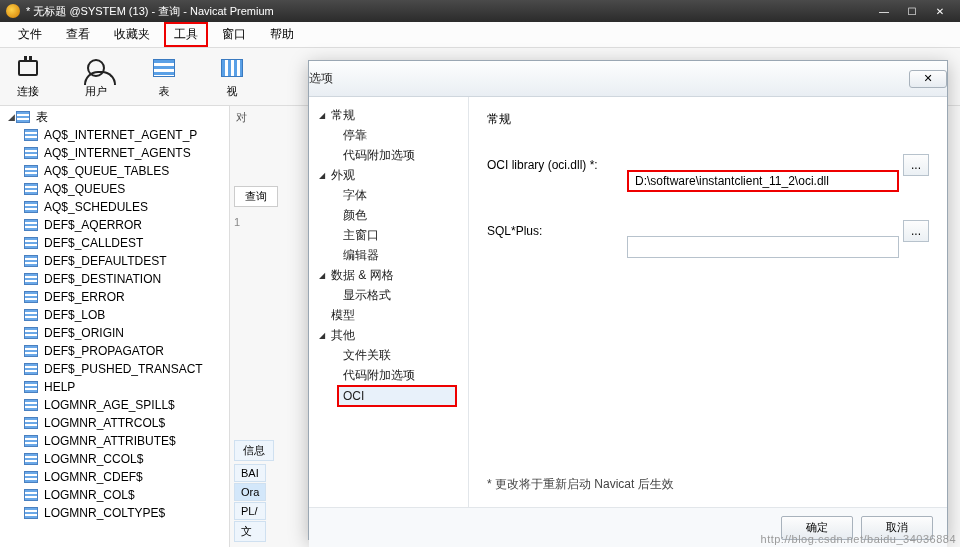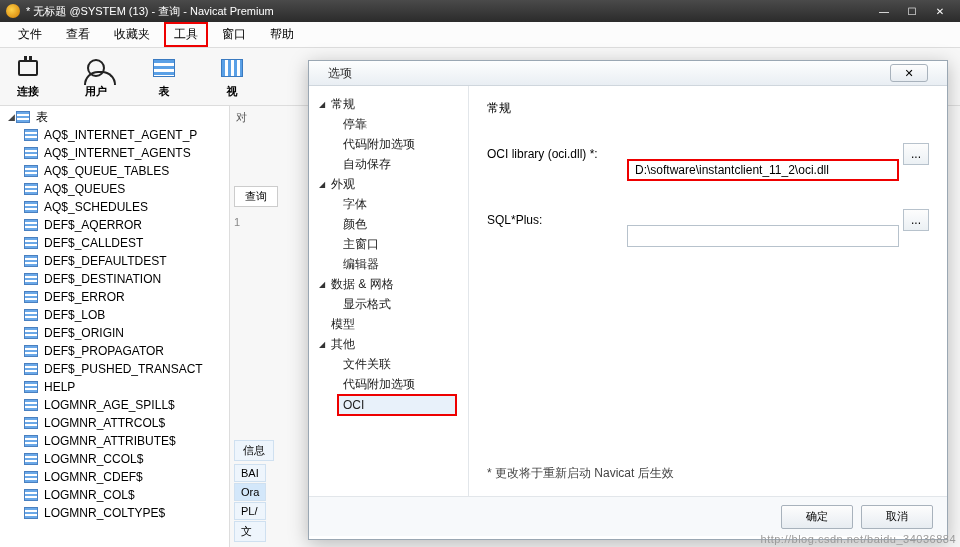--- a/index.html
+++ b/index.html
@@ -5,42 +5,42 @@
   * { box-sizing: border-box; margin: 0; padding: 0; }
   body { font-family: "Microsoft YaHei", "Segoe UI", Tahoma, sans-serif; font-size: 12px; background: #fff; width: 960px; height: 547px; overflow: hidden; position: relative; color: #000; }
   .titlebar { height: 22px; background: linear-gradient(#4a4a4a, #2b2b2b); color: #fff; display: flex; align-items: center; padding: 0 6px; }
   .titlebar .app-icon { width: 14px; height: 14px; background: radial-gradient(circle at 40% 40%, #ffd24a, #d17a00); border-radius: 50%; margin-right: 6px; }
   .titlebar .title-text { flex: 1; font-size: 11px; }
   .win-ctrl { width: 28px; text-align: center; font-size: 10px; }
   .menubar { height: 26px; background: #fcfcfc; border-bottom: 1px solid #ddd; display: flex; align-items: center; padding: 0 8px; }
   .menubar .menu-item { padding: 4px 10px; margin-right: 4px; cursor: default; }
   .menubar .menu-item.highlight { border: 2px solid #e00; padding: 2px 8px; }
   .toolbar { height: 58px; background: #f7f7f7; border-bottom: 1px solid #ddd; display: flex; align-items: center; padding: 0 14px; position: relative; }
-  .tool-btn { display: flex; flex-direction: column; align-items: center; margin-right: 40px; font-weight: bold; }
+  .tool-btn { display: flex; flex-direction: column; align-items: center; margin-right: 40px; }
   .tool-btn .ticon { width: 28px; height: 28px; display: flex; align-items: center; justify-content: center; }
   .tool-btn .tlabel { margin-top: 2px; font-size: 11px; }
   .plug-icon { width: 20px; height: 16px; border: 2px solid #222; border-radius: 2px; position: relative; }
   .plug-icon::before, .plug-icon::after { content:''; position:absolute; top:-6px; width:3px; height:6px; background:#222; }
   .plug-icon::before { left:4px; } .plug-icon::after { right:4px; }
   .user-icon { width:18px;height:18px;border:2px solid #222;border-radius:50%;position:relative; }
   .user-icon::after{content:'';position:absolute;bottom:-10px;left:-5px;width:28px;height:12px;border:2px solid #222;border-bottom:none;border-radius:14px 14px 0 0;}
   .table-icon{width:22px;height:18px;background:repeating-linear-gradient(#5aa0e6,#5aa0e6 3px,#fff 3px,#fff 6px);border:1px solid #3a7ac0;}
   .main { display: flex; height: calc(100% - 22px - 26px - 58px); }
   .sidebar { width: 230px; border-right: 1px solid #ddd; overflow: hidden; padding: 2px 0; }
   .tree-row { display: flex; align-items: center; height: 18px; padding-left: 24px; white-space: nowrap; }
   .tree-row.parent { padding-left: 8px; }
   .tree-row .tw { width:8px; font-size:9px; color:#444; }
   .tree-row .ticon2 { width:14px;height:12px;background:repeating-linear-gradient(#6aa8e8,#6aa8e8 2px,#fff 2px,#fff 4px);border:1px solid #4a80c0;margin-right:6px; }
   .content { flex:1; background:#f7f7f7; position: relative; }
   .status-tags { position:absolute; left:230px; bottom:6px; }
   .status-tags div { padding:2px 6px; font-size:11px; background:#eef5fc; border:1px solid #cfe0f0; margin-bottom:1px; }
   .status-tags div.sel { background:#d3e7fa; }
   
   .dialog { position: absolute; left: 308px; top: 60px; width: 640px; height: 480px; background: #fff; border:1px solid #9aa7b3; box-shadow: 0 4px 18px rgba(0,0,0,.25); }
-  .dlg-titlebar { height:25px; background:linear-gradient(#fdfefe,#e9eef3); border-bottom:1px solid #cfd6dd; display:flex; align-items:center; padding:0 19px; }
+  .dlg-titlebar { height:36px; background:linear-gradient(#fdfefe,#e9eef3); border-bottom:1px solid #cfd6dd; display:flex; align-items:center; padding:0 0; }
   .dlg-titlebar .t { flex:1; font-size:12px; color:#2d2d2d; }
   .dlg-close { width:38px;height:18px;border:1px solid #a8b2bc;border-radius:3px;display:flex;align-items:center;justify-content:center;background:linear-gradient(#fdfdfd,#e7ecf1);font-size:11px; }
   .dlg-body { display:flex; height:calc(100% - 28px - 40px); }
   .dlg-nav { width:160px; border-right:1px solid #e2e6ea; padding:8px 0; }
   .nav-row { display:flex;align-items:center;height:20px;padding-left:10px;font-size:12px;color:#222; }
   .nav-row.child { padding-left:34px; }
   .nav-row .tw { width:12px;font-size:8px;color:#333; }
   .nav-row.sel { background:#e8f1fa; }
   .nav-row.highlight { border:2px solid #e00; width: 120px; margin-left: 28px; padding-left:4px; height:22px; }
   .dlg-pane { flex:1; padding: 14px 18px; position: relative; }
@@ -223,21 +223,20 @@
     <div class="dlg-close">✕</div>
   </div>
   <div class="dlg-body">
     <div class="dlg-nav">
       <div class="nav-row">
           <span class="tw">◢</span>
           <span>常规</span>
         </div>
       <div class="nav-row child">停靠</div>
       <div class="nav-row child">代码附加选项</div>
-      <div class="nav-row child">自动保存</div>
       <div class="nav-row">
           <span class="tw">◢</span>
           <span>外观</span>
         </div>
       <div class="nav-row child">字体</div>
       <div class="nav-row child">颜色</div>
       <div class="nav-row child">主窗口</div>
       <div class="nav-row child">编辑器</div>
       <div class="nav-row">
           <span class="tw">◢</span>

